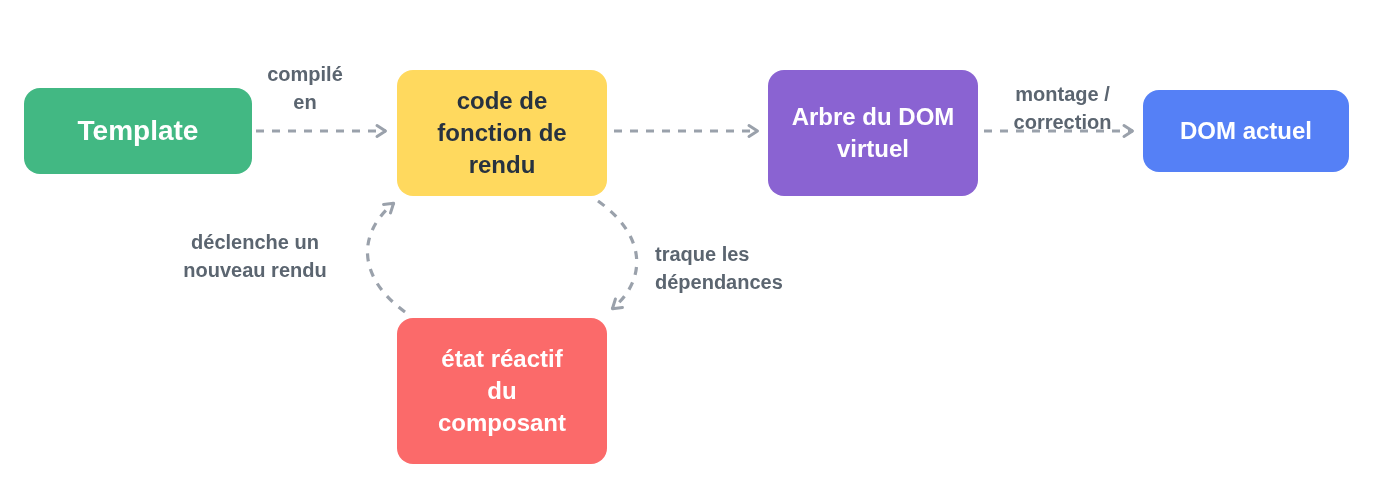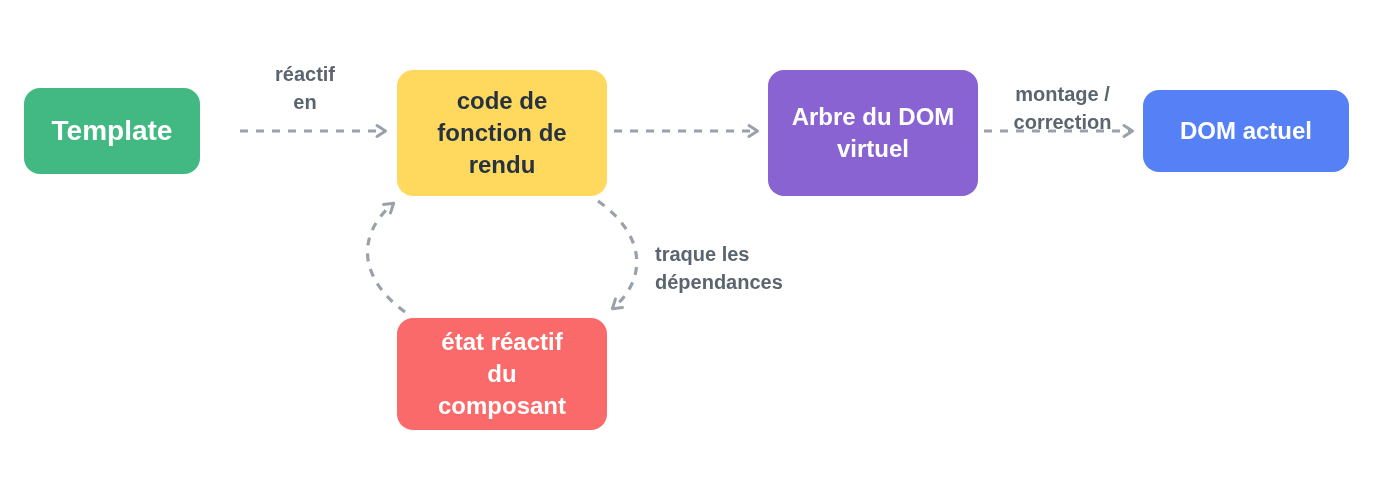--- a/index.html
+++ b/index.html
@@ -21,37 +21,37 @@
     align-items: center;
     justify-content: center;
     text-align: center;
     white-space: pre-line;
     border-radius: 16px;
     font-weight: 700;
     line-height: 1.32;
     box-sizing: border-box;
   }
   .node-template {
-    left: 24px; top: 88px; width: 176px; height: 86px;
+    left: 24px; top: 88px; width: 228px; height: 86px;
     font-size: 28px;
   }
   .node-render-fn {
     left: 397px; top: 70px; width: 210px; height: 126px;
     font-size: 24px;
   }
   .node-vdom {
     left: 768px; top: 70px; width: 210px; height: 126px;
     font-size: 24px;
   }
   .node-dom {
     left: 1143px; top: 90px; width: 206px; height: 82px;
     font-size: 24px;
   }
   .node-state {
-    left: 397px; top: 318px; width: 210px; height: 112px;
+    left: 397px; top: 318px; width: 210px; height: 146px;
     font-size: 24px;
   }
   .edge-label {
     position: absolute;
     font-size: 20px;
     font-weight: 700;
     line-height: 1.4;
     white-space: pre-line;
     text-align: center;
   }
@@ -96,24 +96,26 @@
 
   <div class="node node-vdom" style="background-color: rgb(138, 99, 210); color: rgb(255, 255, 255);">Arbre du DOM
 virtuel</div>
 
   <div class="node node-dom" style="background-color: rgb(85, 128, 246); color: rgb(255, 255, 255);">DOM actuel</div>
 
   <div class="node node-state" style="background-color: rgb(251, 106, 106); color: rgb(255, 255, 255);">état réactif
 du
 composant</div>
 
-  <div class="edge-label label-compile" style="color: rgb(91, 101, 112);">réactif
+  <div class="edge-label label-compile" style="color: rgb(91, 101, 112);">compilé
 en</div>
 
 
   <div class="edge-label label-mount" style="color: rgb(91, 101, 112); margin-top: 20px;">montage /
 correction</div>
 
   <div class="edge-label label-tracks" style="color: rgb(91, 101, 112);">traque les
 dépendances</div>
 
+  <div class="edge-label label-triggers" style="color: rgb(91, 101, 112);">déclenche un
+nouveau rendu</div>
 
 </div>
 
 </body></html>

